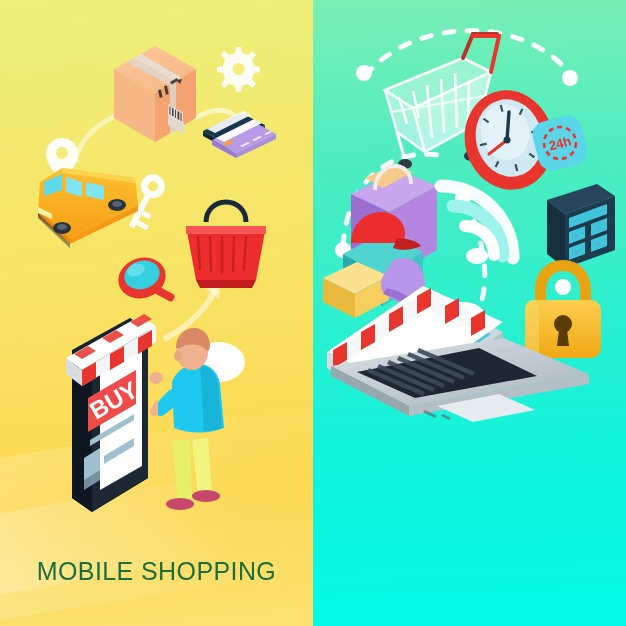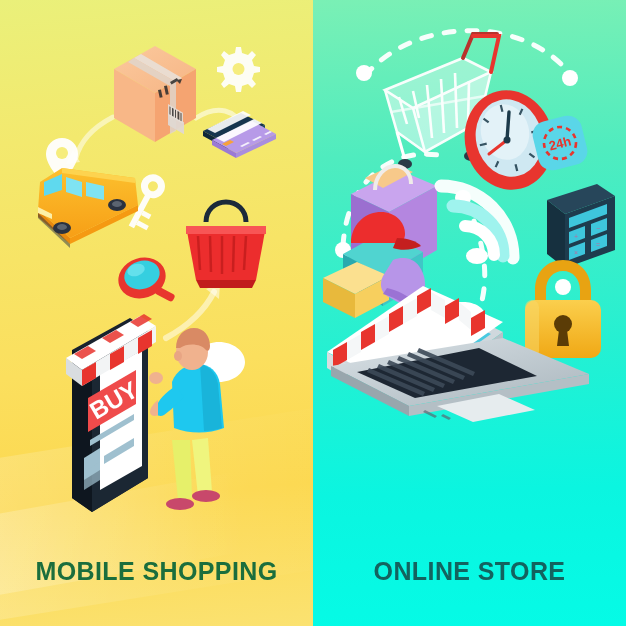--- a/index.html
+++ b/index.html
@@ -8,21 +8,21 @@
   .panel{position:absolute;top:0;height:626px;width:313px;overflow:hidden;}
   .panel-left{left:0;background:linear-gradient(175deg,#eaf07a 0%,#f3e96e 22%,#fbdf5e 58%,#fcd84f 78%,#fbe271 100%);}
   .panel-right{left:313px;background:linear-gradient(178deg,#7af0b5 0%,#4fecbf 25%,#25f0d2 55%,#0bf5e0 78%,#05fbe6 100%);}
   .diag-band{position:absolute;left:-40px;bottom:0;width:420px;height:160px;
     background:linear-gradient(100deg, rgba(255,255,255,.22), rgba(255,255,255,.05) 60%, rgba(255,255,255,0));
     transform:rotate(-9deg);transform-origin:left bottom;pointer-events:none;}
   .diag-band2{position:absolute;left:-30px;bottom:26px;width:400px;height:80px;
     background:linear-gradient(95deg, rgba(255,255,255,.25), rgba(255,255,255,0) 70%);
     transform:rotate(-10deg);transform-origin:left bottom;pointer-events:none;}
   .caption{position:absolute;left:0;width:313px;bottom:40px;text-align:center;
-    font-size:25px;letter-spacing:.4px;font-weight:700;}
+    font-size:25px;letter-spacing:.4px;font-weight:400;}
   .cap-left{color:#1b6e3d;}
   .cap-right{color:#13635f;}
   .art{position:absolute;left:0;top:0;width:313px;height:560px;}
   svg{display:block;overflow:visible;}
 </style>
 </head>
 <body>
 
 <div class="stage">
 
@@ -419,16 +419,15 @@
 
         <polygon points="124,406 160,422 222,410 186,394" fill="#e6ecee"></polygon>
 
         <g fill="#5a6a74" opacity=".7">
           <polygon points="110,412 122,418 124,416 112,410"></polygon>
           <polygon points="128,416 136,420 138,418 130,414"></polygon>
         </g>
       </g>
     </svg>
 
-    <div class="caption cap-right">ONLINE STORE</div>
   </div>
 
 </div>
 
 </body></html>

